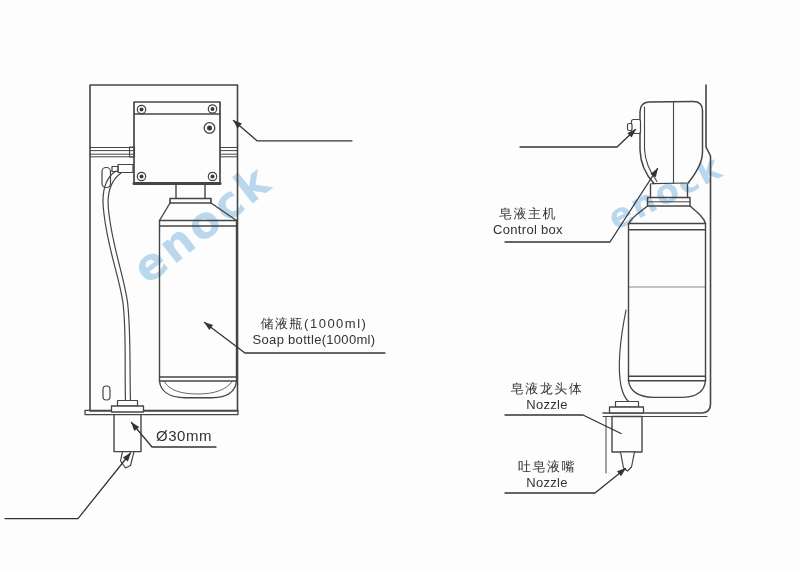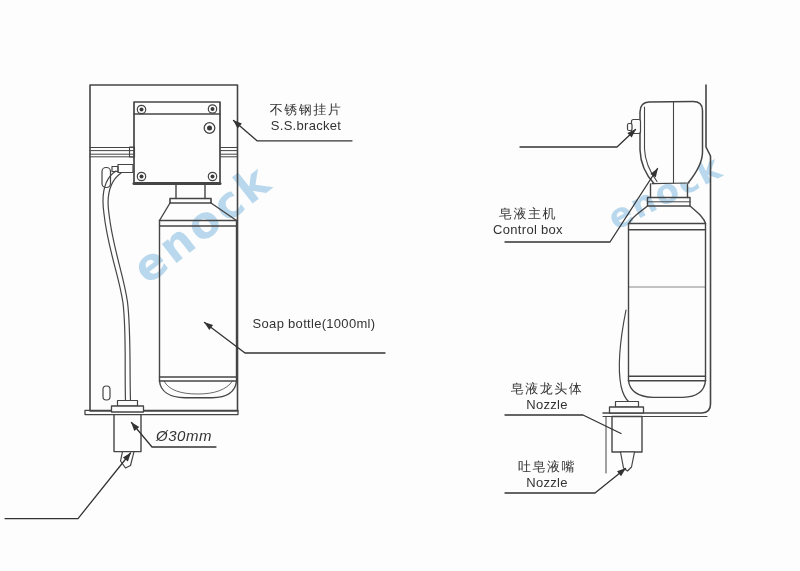--- a/index.html
+++ b/index.html
@@ -6,21 +6,21 @@
   .canvas{
     position:relative;width:800px;height:571px;background:#fdfdfd;overflow:hidden;
     font-family:"Liberation Sans","DejaVu Sans",sans-serif;
   }
   .canvas svg{position:absolute;left:0;top:0;}
   .label{
     position:absolute;color:#333333;text-align:center;line-height:16px;
     font-size:13px;letter-spacing:0.3px;
   }
   .label .zh{letter-spacing:1.5px;}
-  .label.dia{font-size:15px;letter-spacing:0.5px;font-style:italic;}
+  .label.dia{font-size:15px;letter-spacing:0.5px;}
   .wm{
     position:absolute;font-weight:bold;color:#b2d5ec;opacity:0.9;text-align:center;
     font-family:"DejaVu Sans","Liberation Sans",sans-serif;pointer-events:none;
   }
   .wm-left{left:118px;top:198px;width:168px;font-size:44px;letter-spacing:3px;transform:rotate(-38deg);}
   .wm-right{left:598px;top:172px;width:134px;font-size:34px;letter-spacing:2px;transform:rotate(-27deg);}
 </style>
 </head>
 <body>
 
@@ -167,26 +167,23 @@
       <g>
         <path d="M505,415 L583,415 L621,433.5"></path>
       </g>
       <g>
         <path d="M505,493 L595,493 L625.5,468.5"></path>
         <path d="M626,468 L621,476.2 L617,471.2 Z" fill="#333333" stroke="none"></path>
       </g>
     </g>
   </svg>
 
-  <div class="label" style="left:258px;top:102px;width:96px">
-    <div class="zh">不锈钢挂片</div>
-    <div class="en">S.S.bracket</div>
-  </div>
 
   <div class="label" style="left:243px;top:316px;width:142px">
+    <div class="zh">储液瓶(1000ml)</div>
     <div class="en">Soap bottle(1000ml)</div>
   </div>
 
   <div class="label dia" style="left:152px;top:428px;width:64px">Ø30mm</div>
 
 
 
   <div class="label" style="left:484px;top:206px;width:88px">
     <div class="zh">皂液主机</div>
     <div class="en">Control box</div>

